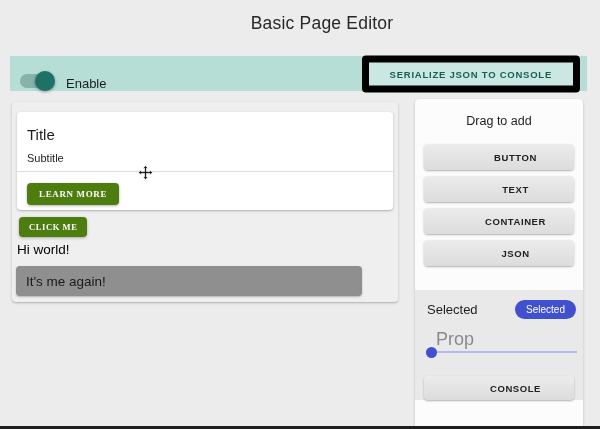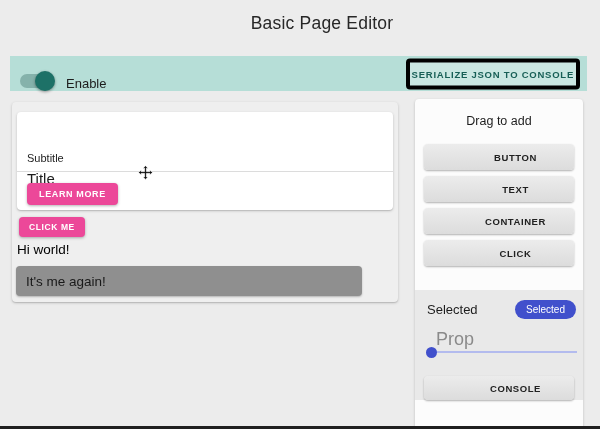--- a/index.html
+++ b/index.html
@@ -32,44 +32,44 @@
     border-radius: 7px; background: #85b2ab;
   }
   .switch .thumb {
     position: absolute; left: 15px; top: 0; width: 20px; height: 20px;
     border-radius: 50%; background: #1d7167;
     box-shadow: 0 1px 3px rgba(0,0,0,0.4);
   }
   .enable-label { margin-left: 12px; font-size: 13px; color: #1d1d1d; }
   .serialize-btn {
     position: absolute; right: 7px; top: 50%; transform: translateY(-50%);
-    border: 4px solid #000000; border-radius: 4px;
+    border: 7px solid #000000; border-radius: 4px;
     background: rgba(255,255,255,0.28);
     color: #175f56; font-size: 9.5px; font-weight: bold; letter-spacing: 0.08em;
-    padding: 6px 2px; font-family: "Liberation Sans", sans-serif; cursor: pointer;
+    padding: 6px 21px; font-family: "Liberation Sans", sans-serif; cursor: pointer;
   }
 
   
   .canvas-frame {
     position: absolute; left: 12px; top: 102px; width: 386px; height: 200px;
     background: #efefef; border-radius: 4px;
     box-shadow: 0 1px 3px rgba(0,0,0,0.18), 0 1px 1px rgba(0,0,0,0.10);
   }
   .card {
     position: absolute; left: 5px; top: 10px; width: 376px; height: 98px;
     background: #ffffff; border-radius: 4px;
     box-shadow: 0 1px 3px rgba(0,0,0,0.18), 0 1px 1px rgba(0,0,0,0.10);
   }
-  .card-title { position: absolute; left: 10px; top: 14px; font-size: 15px; color: #1d1d1d; margin-top: 44px; }
+  .card-title { position: absolute; left: 10px; top: 14px; font-size: 15px; color: #1d1d1d; }
   .card-subtitle { position: absolute; left: 10px; top: 40px; font-size: 11px; color: #1d1d1d; }
   .card-divider { position: absolute; left: 0; right: 0; top: 59px; height: 1px; background: #dcdcdc; }
   .btn-primary {
-    background: #ec4899; color: #ffffff; border: none; border-radius: 4px;
+    background: #4d7c0f; color: #ffffff; border: none; border-radius: 4px;
     font-size: 9px; font-weight: bold; letter-spacing: 0.07em;
-    padding: 6px 12px; font-family: Liberation Sans, sans-serif; cursor: pointer;
+    padding: 6px 12px; font-family: Liberation Serif, serif; cursor: pointer;
     box-shadow: 0 1px 3px rgba(0,0,0,0.3);
   }
   .learn-more { position: absolute; left: 10px; top: 71px; }
   .click-me { position: absolute; left: 7px; top: 115px; padding: 5px 10px; font-size: 8.5px; }
   .hi-world { position: absolute; left: 5px; top: 140px; font-size: 13.5px; color: #000000; }
   .gray-container {
     position: absolute; left: 4px; top: 164px; width: 346px; height: 30px;
     background: #8f8f8f; border-radius: 4px;
     box-shadow: 0 1px 2px rgba(0,0,0,0.25);
     display: flex; align-items: center;
@@ -158,21 +158,21 @@
 
   <svg class="move-cursor" viewBox="0 0 24 24">
     <path d="M12 1 L16 5 H13.5 V10.5 H19 V8 L23 12 L19 16 V13.5 H13.5 V19 H16 L12 23 L8 19 H10.5 V13.5 H5 V16 L1 12 L5 8 V10.5 H10.5 V5 H8 Z" fill="#111111" stroke="#f5f5f5" stroke-width="1.2"></path>
   </svg>
 
   <div class="side-paper">
     <div class="toolbox-heading">Drag to add</div>
     <button class="btn-gray tool-btn tool-btn-0">BUTTON</button>
     <button class="btn-gray tool-btn tool-btn-1">TEXT</button>
     <button class="btn-gray tool-btn tool-btn-2">CONTAINER</button>
-    <button class="btn-gray tool-btn tool-btn-3">CLICK</button>
+    <button class="btn-gray tool-btn tool-btn-3">JSON</button>
 
     <div class="settings-box">
       <div class="selected-row">
         <span class="selected-heading">Selected</span>
         <span class="selected-chip">Selected</span>
       </div>
       <div class="prop-label">Prop</div>
       <div class="slider">
         <div class="track"></div>
         <div class="thumb"></div>

